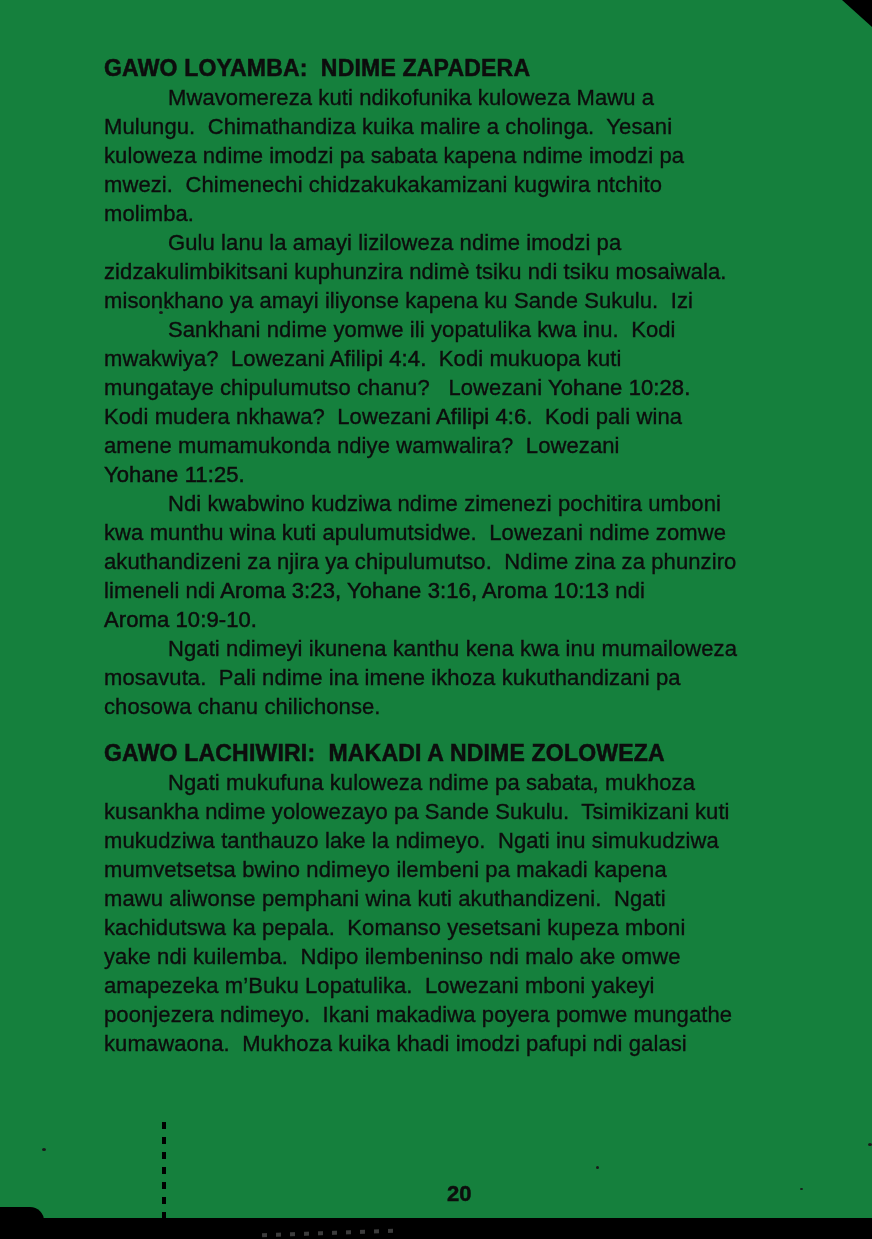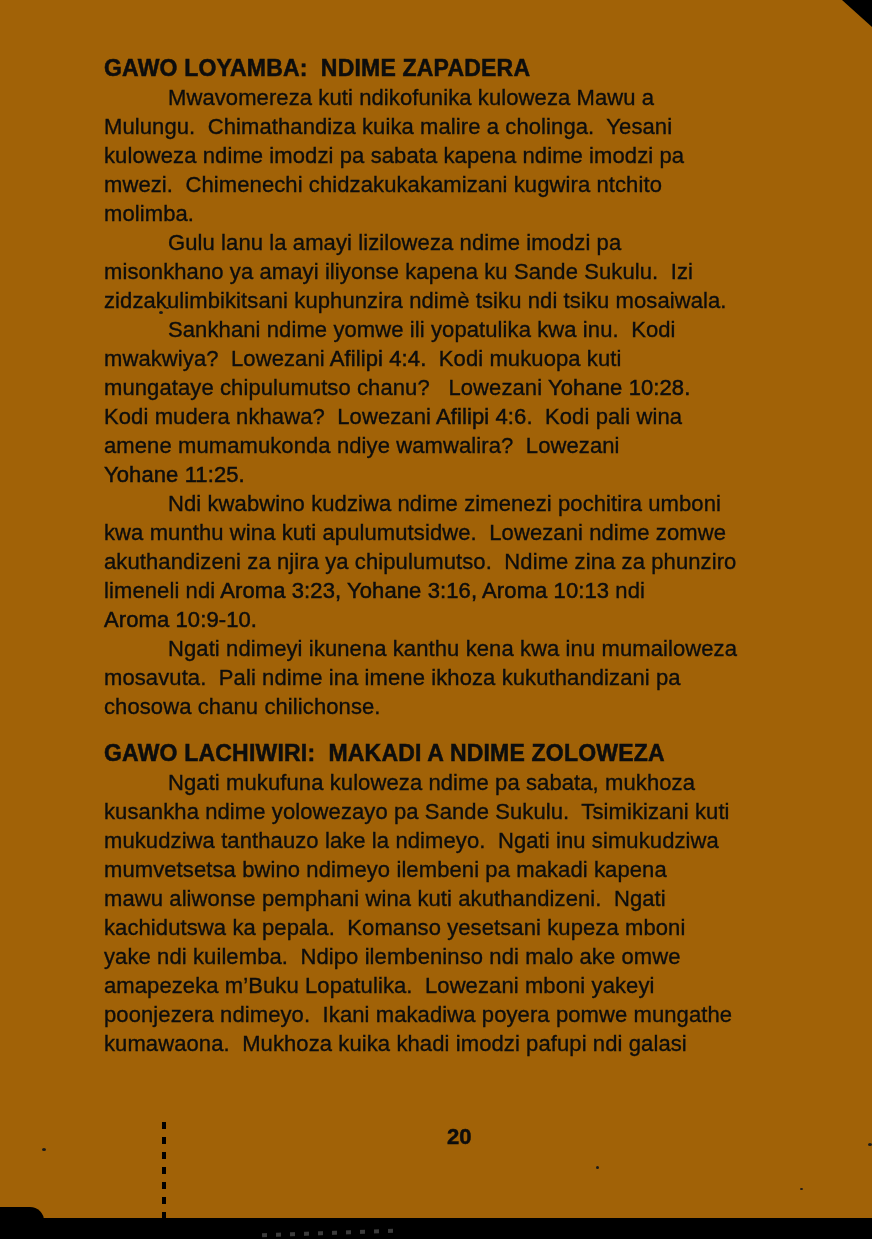--- a/index.html
+++ b/index.html
@@ -1,20 +1,20 @@
 <!DOCTYPE html>
 <html><head>
 <meta charset="utf-8">
 <style>
   html,body{margin:0;padding:0;background:#e8e8e8;}
   .page{
     position:relative;
     width:872px;height:1239px;
     margin:0 auto;
-    background:#a16207;
+    background:#15803d;
     overflow:hidden;
     font-family:"Liberation Sans",sans-serif;
     color:#0d0d0d;
   }
   .content{position:absolute;left:104px;top:54px;width:716px;}
   .heading{
     margin:0;
     font-size:23px;line-height:29px;height:29px;
     font-weight:700;white-space:pre;
     letter-spacing:0.2px;
@@ -23,21 +23,21 @@
   .line{
     white-space:pre;
     font-size:22px;line-height:29px;height:29px;
     letter-spacing:0.1px;
     -webkit-text-stroke:0.35px #0d0d0d;
   }
   .indent{padding-left:64px;}
   .bold{font-weight:400;-webkit-text-stroke:0.5px #0d0d0d;}
   .section + .section{margin-top:18px;}
   .page-number{
-    position:absolute;left:447px;top:1122px;
+    position:absolute;left:447px;top:1179px;
     font-size:22px;line-height:29px;font-weight:700;
     -webkit-text-stroke:0.5px #0d0d0d;
   }
   
   .corner-mark{
     position:absolute;top:0;right:0;
     width:0;height:0;
     border-left:30px solid transparent;
     border-top:27px solid #000;
   }
@@ -78,22 +78,22 @@
   <div class="content">
     <div>
         <section class="section">
           <h2 class="heading">GAWO LOYAMBA:  NDIME ZAPADERA</h2>
           <div class="line indent"><span>Mwavomereza kuti ndikofunika kuloweza Mawu a</span></div>
           <div class="line"><span>Mulungu.  Chimathandiza kuika malire a cholinga.  Yesani</span></div>
           <div class="line"><span>kuloweza ndime imodzi pa sabata kapena ndime imodzi pa</span></div>
           <div class="line"><span>mwezi.  Chimenechi chidzakukakamizani kugwira ntchito</span></div>
           <div class="line"><span>molimba.</span></div>
           <div class="line indent"><span>Gulu lanu la amayi liziloweza ndime imodzi pa</span></div>
+          <div class="line"><span>zidzakulimbikitsani kuphunzira ndimè tsiku ndi tsiku mosaiwala.</span></div>
           <div class="line"><span>misonkhano ya amayi iliyonse kapena ku Sande Sukulu.  Izi</span></div>
-          <div class="line"><span>zidzakulimbikitsani kuphunzira ndimè tsiku ndi tsiku mosaiwala.</span></div>
           <div class="line indent"><span>Sankhani ndime yomwe ili yopatulika kwa inu.  Kodi</span></div>
           <div class="line"><span>mwakwiya?  Lowezani </span><span class="bold">Afilipi 4:4.</span><span>  Kodi mukuopa kuti</span></div>
           <div class="line"><span>mungataye chipulumutso chanu?   Lowezani </span><span class="bold">Yohane 10:28.</span></div>
           <div class="line"><span>Kodi mudera nkhawa?  Lowezani </span><span class="bold">Afilipi 4:6</span><span>.  Kodi pali wina</span></div>
           <div class="line"><span>amene mumamukonda ndiye wamwalira?  Lowezani</span></div>
           <div class="line"><span class="bold">Yohane 11:25.</span></div>
           <div class="line indent"><span>Ndi kwabwino kudziwa ndime zimenezi pochitira umboni</span></div>
           <div class="line"><span>kwa munthu wina kuti apulumutsidwe.  Lowezani ndime zomwe</span></div>
           <div class="line"><span>akuthandizeni za njira ya chipulumutso.  Ndime zina za phunziro</span></div>
           <div class="line"><span>limeneli ndi </span><span class="bold">Aroma 3:23, Yohane 3:16, Aroma 10:13</span><span> ndi</span></div>

